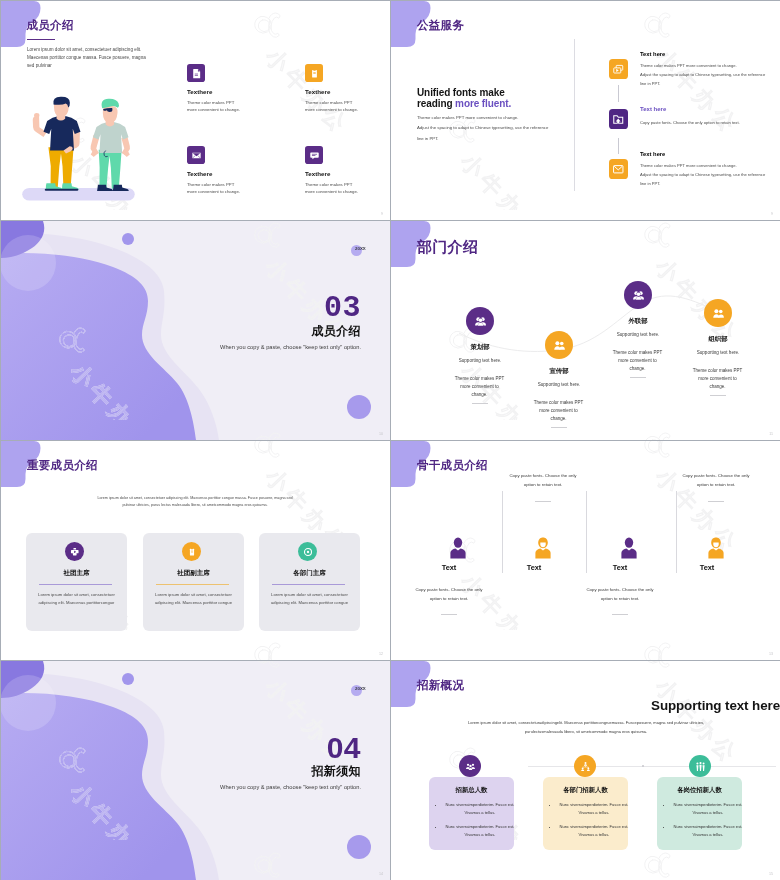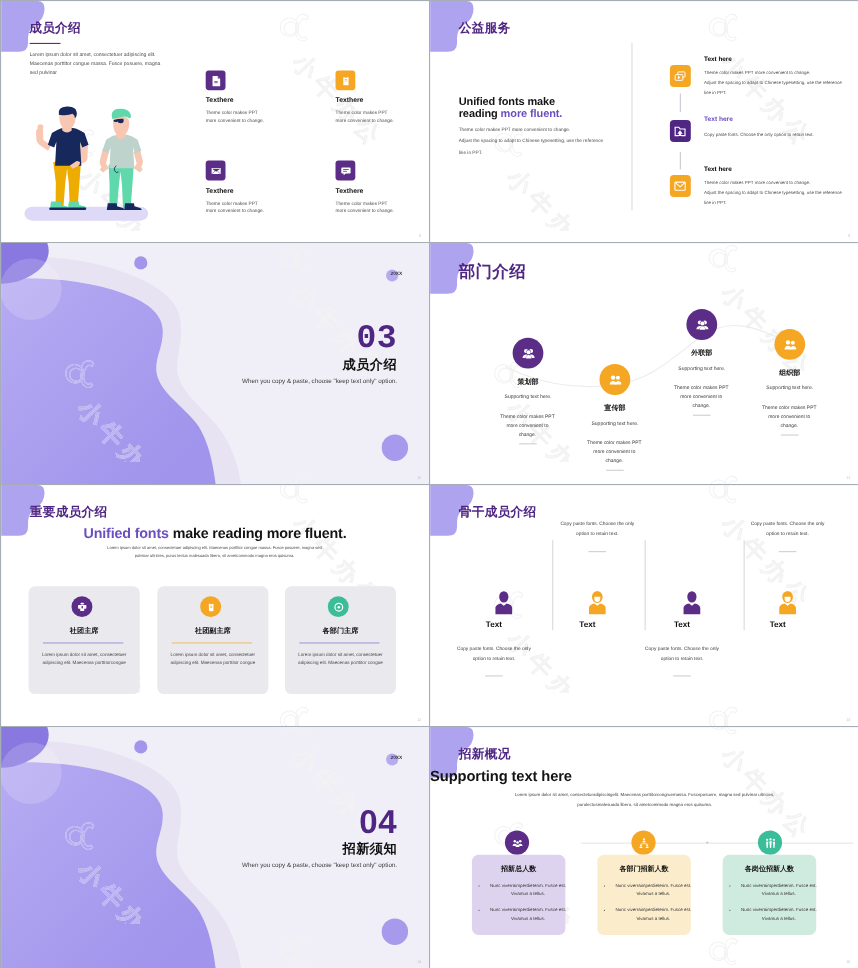--- a/index.html
+++ b/index.html
@@ -332,23 +332,20 @@
   <div class="slide s5">
     <svg class="wmlayer" style="z-index:2" width="389" height="219">
       <g transform="translate(-1,-21)">
           <rect x="1" y="21" width="389" height="219" fill="url(#wmpat)"></rect>
         </g>
     </svg>
     <svg class="corner" width="41" height="47" viewBox="0 0 41 47">
       <path fill="#aea3ef" d="M0,0 H33 Q39.5,0 39.5,7 Q39.5,16 31.5,21 Q24.5,25.4 24.5,33 L24.5,38 Q24.5,46 16,46 L0,46 Z"></path>
     </svg>
     <div class="stitle" style="left:26px;top:17px;font-size:11.5px;">重要成员介绍</div>
-    <div class="t" style="left:0;top:36px;width:389px;text-align:center;font-size:13px;font-weight:bold;color:#141414;letter-spacing:-.15px;">
-      <span style="color:#6a4fc0">Unified fonts </span><span>make reading more fluent.</span>
-    </div>
     <div class="t" style="left:94px;top:54px;width:200px;text-align:center;font-size:3.7px;line-height:7.2px;color:#4a4a4a;">Lorem ipsum dolor sit amet, consectetuer adipiscing elit. Maecenas porttitor congue massa. Fusce posuere, magna sed pulvinar ultricies, purus lectus malesuada libero, sit ametcommodo magna eros quisuma.</div>
 
     <div class="t" style="left:25px;top:92px;width:101px;height:98px;border-radius:6px;background:#e9e9ee;"></div>
     <div class="t" style="left:64px;top:101px;width:19px;height:19px;border-radius:50%;background:#5b2d87;display:flex;align-items:center;justify-content:center;">
       <svg width="9.5" height="9.5" viewBox="0 0 24 24">
           <rect x="8.6" y="2.6" width="6.8" height="4" rx="1" fill="#fff"></rect>
           <rect x="2.4" y="7.6" width="19.2" height="8.4" rx="1.6" fill="#fff"></rect>
           <rect x="7.4" y="15" width="9.2" height="6.4" rx="1.2" fill="#fff"></rect>
           <rect x="10.4" y="9.6" width="3.2" height="5.6" rx="1" fill="#5b2d87"></rect>
         </svg>
@@ -483,21 +480,21 @@
   <div class="slide s8">
     <svg class="wmlayer" style="z-index:2" width="389" height="219">
       <g transform="translate(-1,-31)">
           <rect x="1" y="31" width="389" height="219" fill="url(#wmpat)"></rect>
         </g>
     </svg>
     <svg class="corner" width="41" height="47" viewBox="0 0 41 47">
       <path fill="#aea3ef" d="M0,0 H33 Q39.5,0 39.5,7 Q39.5,16 31.5,21 Q24.5,25.4 24.5,33 L24.5,38 Q24.5,46 16,46 L0,46 Z"></path>
     </svg>
     <div class="stitle" style="left:26px;top:17px;font-size:11.5px;">招新概况</div>
-    <div class="t" style="left:0;top:37px;width:389px;text-align:left;font-size:13.4px;font-weight:bold;color:#141414;letter-spacing:-.1px;">Supporting text here</div>
+    <div class="t" style="left:0;top:37px;width:389px;text-align:right;font-size:13.4px;font-weight:bold;color:#141414;letter-spacing:-.1px;">Supporting text here</div>
     <div class="t" style="left:74px;top:58px;width:242px;text-align:center;font-size:4px;line-height:8.6px;color:#3a3a3a;">Lorem ipsum dolor sit amet, consecteturadipiscingelit. Maecenas porttitorcongruemassa. Fusceposuere, magna sed pulvinar ultricies, purulectusmalesuada libero, sit ametcommodo magna eros quisuma.</div>
 
     <div class="rule" style="left:137px;top:105px;width:248px;height:.8px;background:#e6e6e9;"></div>
     <div class="t" style="left:251px;top:104px;width:2.4px;height:2.4px;border-radius:50%;background:#c7c7cc;"></div>
 
     <div class="t" style="left:68px;top:94px;width:22px;height:22px;border-radius:50%;background:#5b2d87;display:flex;align-items:center;justify-content:center;">
       <svg width="11" height="11" viewBox="0 0 24 24">
           <circle cx="6.6" cy="8.4" r="2.5" fill="#fff"></circle>
           <circle cx="17.4" cy="8.4" r="2.5" fill="#fff"></circle>
           <path fill="#fff" d="M2.2 17.6c0-2.7 2-4.3 4.4-4.3s4.4 1.6 4.4 4.3z"></path>

